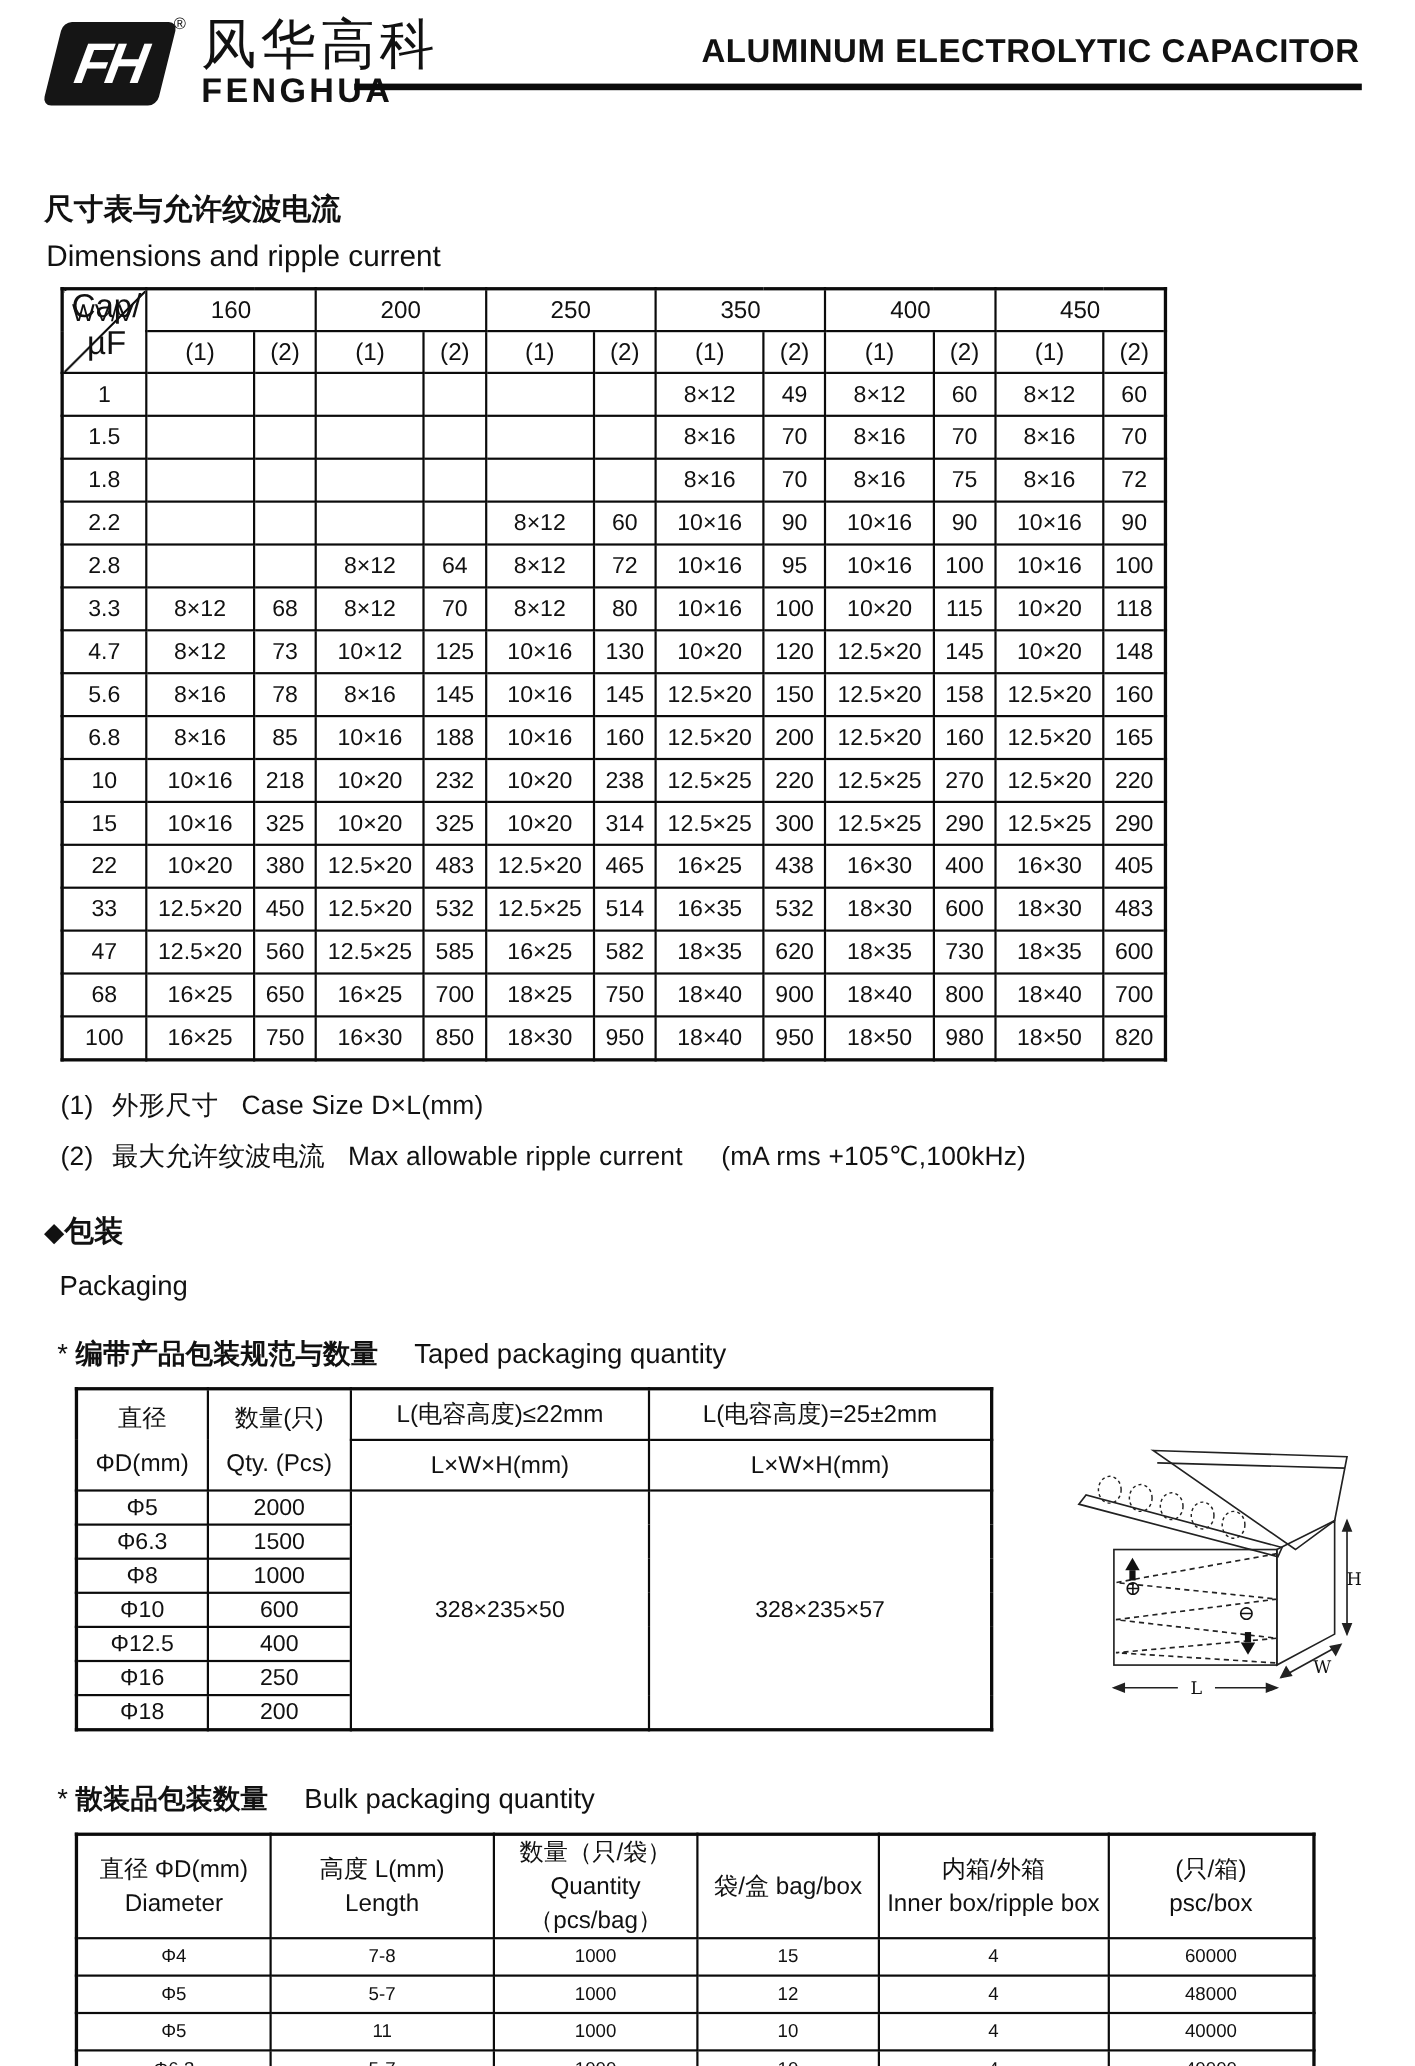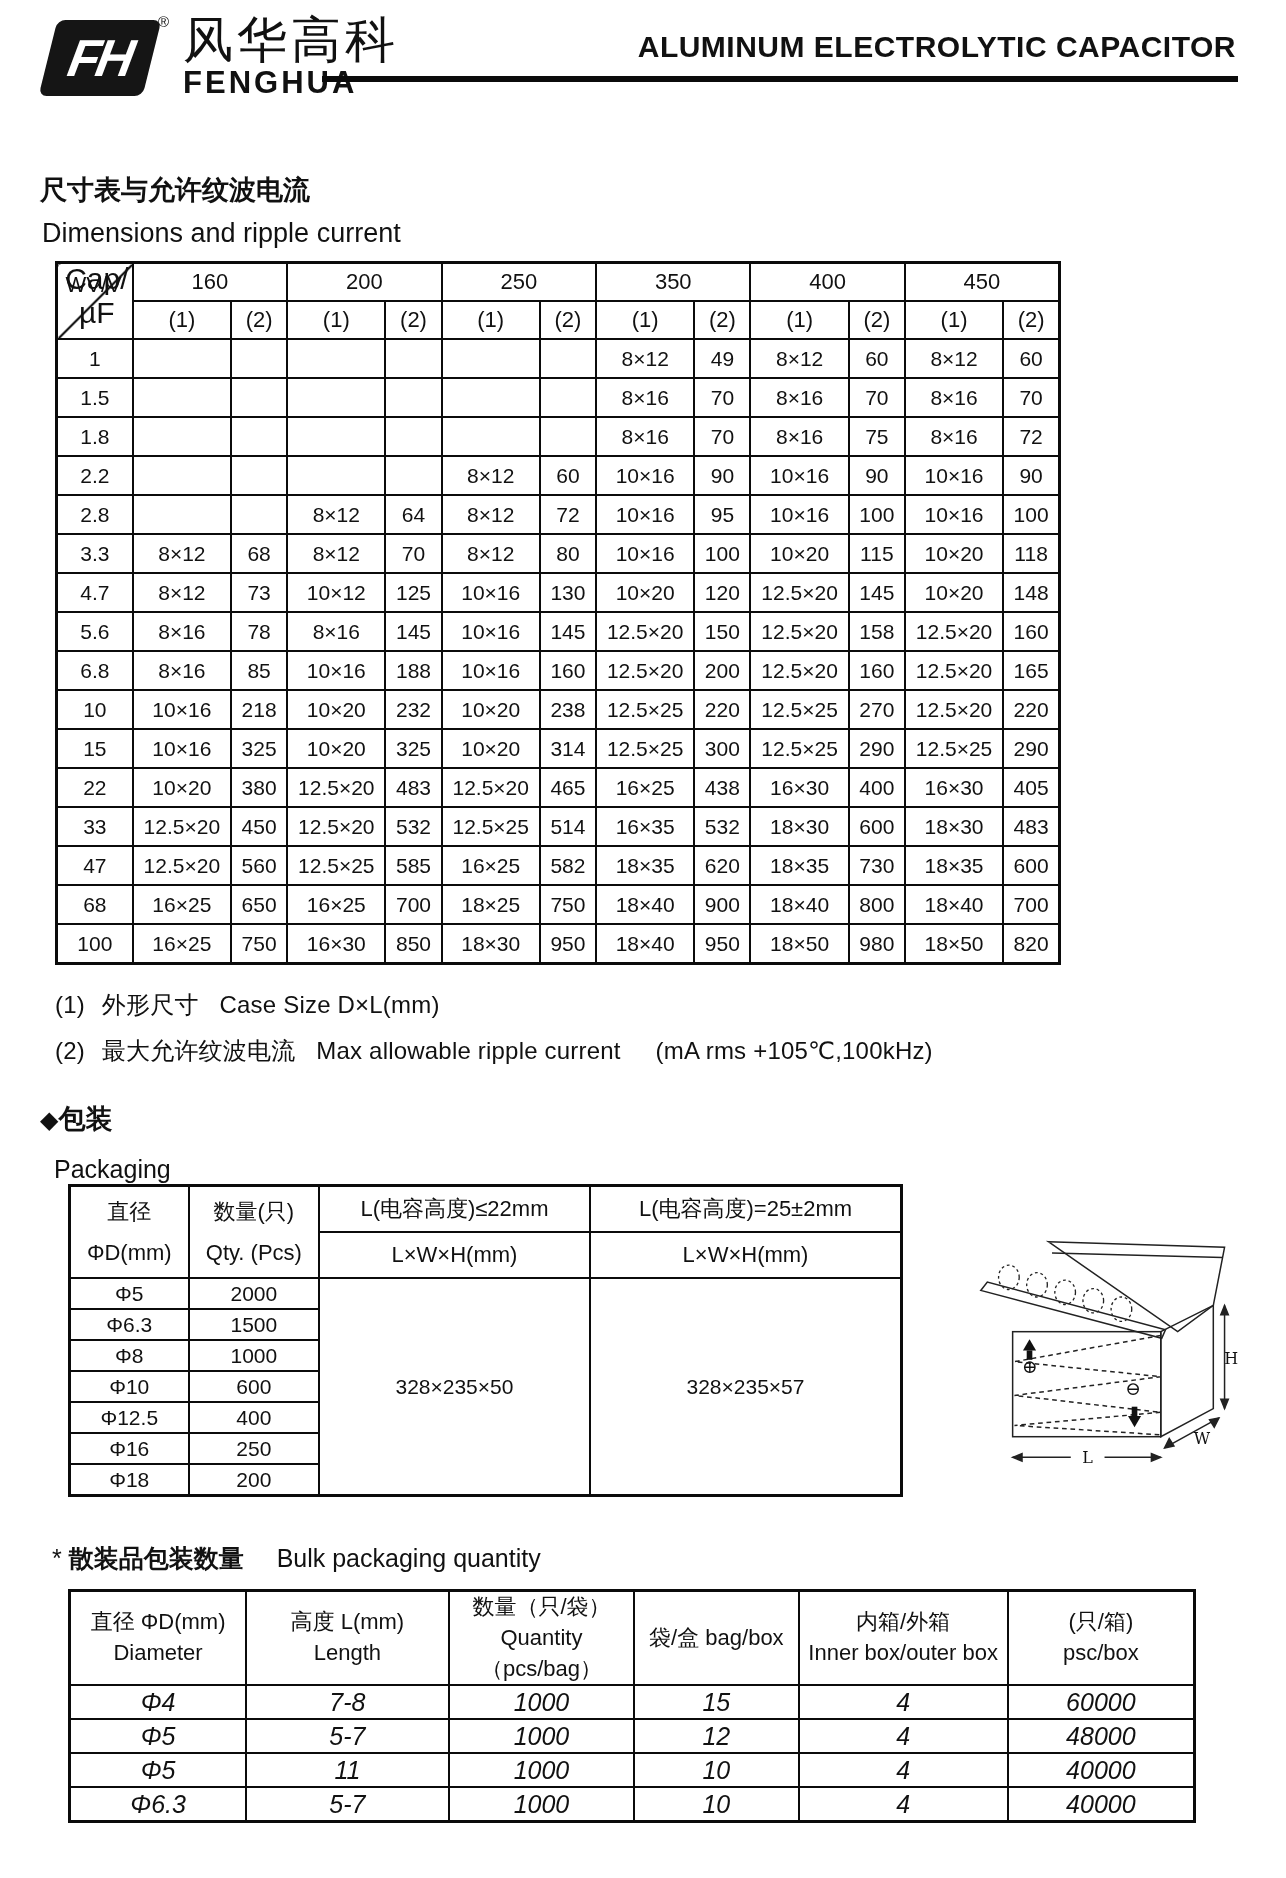--- a/index.html
+++ b/index.html
@@ -72,21 +72,21 @@
   .taped-table thead { border-bottom:2px solid #f97316; }
   .taped-table td { font-size:21px; height:29px; }
   .taped-table .two-line div { line-height:1.15; }
   .taped-table .two-line div:first-child { margin-bottom:16px; }
   .box-diagram { margin:18px 0 0 44px; }
 
   
   .bulk-table { width:1128px; margin-left:28px; border:3px solid #0b0b0b; }
   .bulk-table th { font-size:22px; height:66px; }
   .bulk-table th div { line-height:1.4; }
-  .bulk-table td { font-size:25px; height:32px;font-style:italic; }
+  .bulk-table td { font-size:17px; height:32px; }
 </style>
 </head>
 <body>
 
 <div class="page">
 
   <div class="hdr">
     <div class="logo">
       <div class="logo-mark">
         <span>FH</span>
@@ -404,20 +404,25 @@
       <span class="en">Max allowable ripple current</span>
       <span class="cond">(mA rms +105℃,100kHz)</span>
     </div>
   </div>
 
   <div class="pack-title">
     <span class="diamond">◆</span><span>包装</span>
   </div>
   <div class="pack-en">Packaging</div>
 
+  <div class="sub-heading">
+    <span>*</span>
+    <span class="cn">编带产品包装规范与数量</span>
+    <span class="en">Taped packaging quantity</span>
+  </div>
 
   <div class="taped-wrap">
     <table class="taped-table">
       <colgroup>
         <col style="width:14.3%">
           <col style="width:15.7%">
           <col style="width:32.5%">
           <col style="width:37.5%">
       </colgroup>
       <thead>
@@ -553,21 +558,21 @@
         </th>
         <th>
           <div>数量（只/袋）</div>
             <div>Quantity （pcs/bag）</div>
         </th>
         <th>
           <div>袋/盒 bag/box</div>
         </th>
         <th>
           <div>内箱/外箱</div>
-            <div>Inner box/outer box</div>
+            <div>Inner box/ripple box</div>
         </th>
         <th>
           <div>(只/箱)</div>
             <div>psc/box</div>
         </th>
       </tr>
     </thead>
     <tbody>
         <tr>
           <td>Φ4</td>

